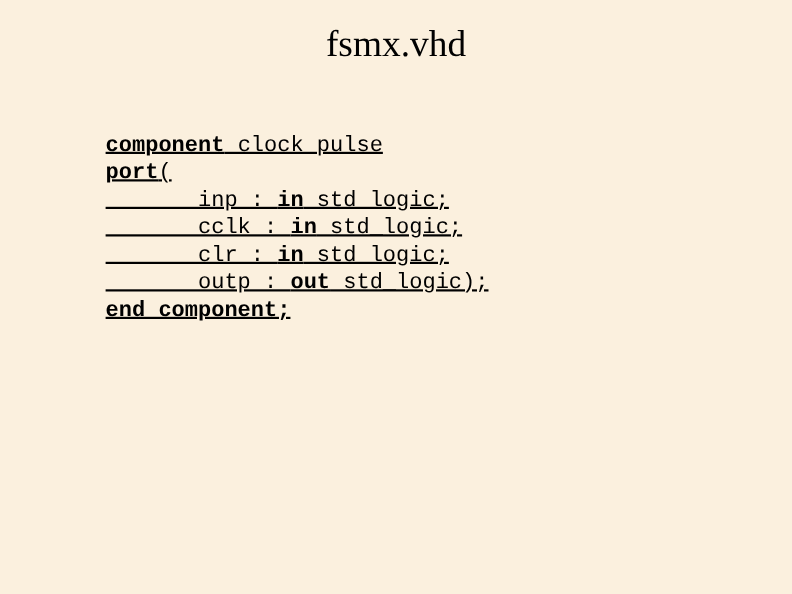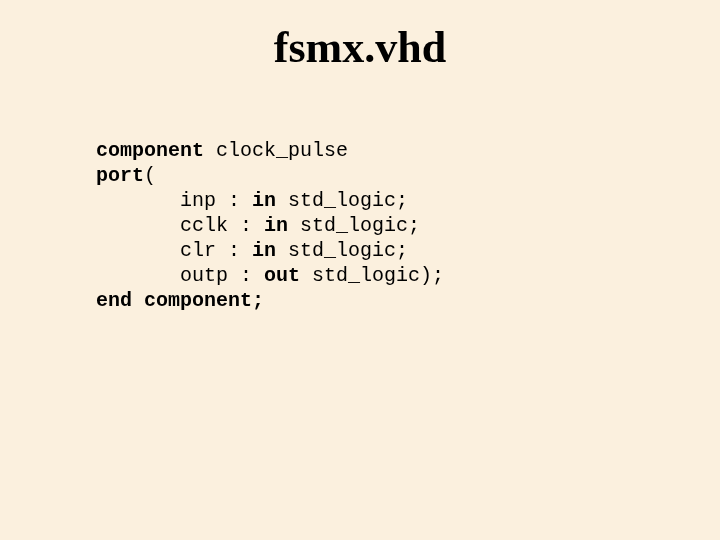--- a/index.html
+++ b/index.html
@@ -13,34 +13,35 @@
     overflow: hidden;
   }
   .slide {
     width: 720px;
     height: 540px;
     position: relative;
     box-sizing: border-box;
   }
   .title {
     text-align: center;
-    font-size: 44px;
+    font-size: 34px;
     padding-top: 22px;
-    font-weight: bold;
+    font-weight: normal;
   }
   .code-block {
     font-family: "Courier New", Courier, monospace;
     font-size: 20px;
     line-height: 1.25;
     white-space: pre;
     position: absolute;
     left: 96px;
   }
   .block1 {
-    top: 138px;
+    top: 120px;
+    text-decoration: underline;
   }
   .block2 {
     top: 380px;
   }
   .kw {
     font-weight: bold;
   }
 </style>
 </head>
 <body>

